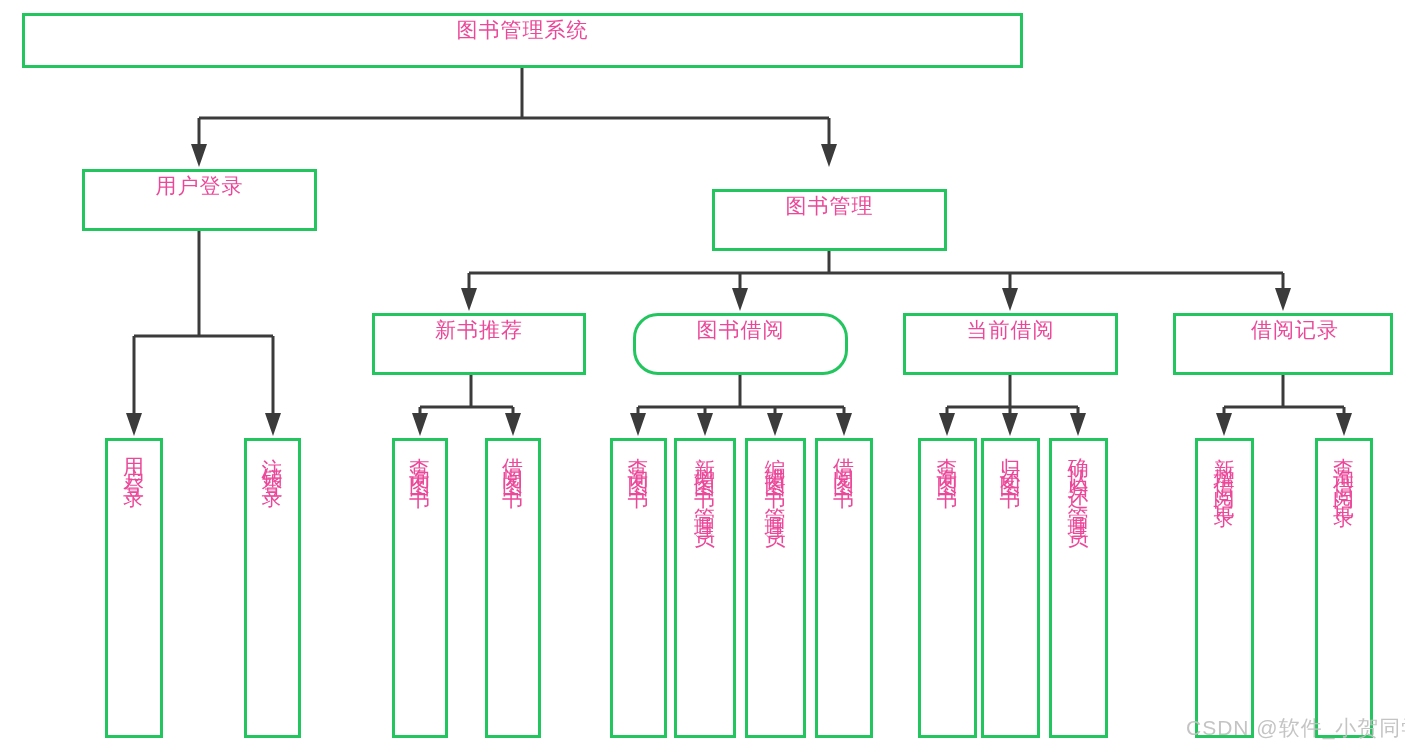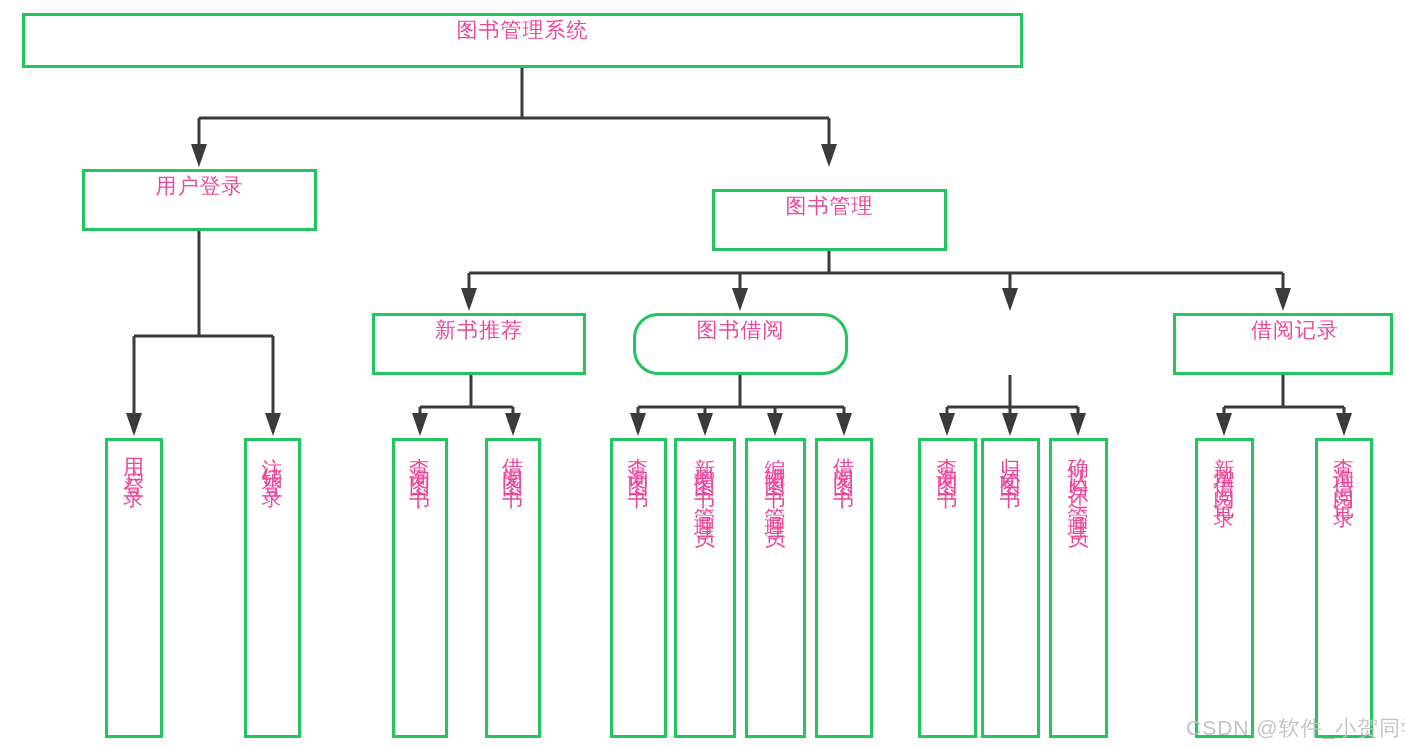--- a/index.html
+++ b/index.html
@@ -142,20 +142,23 @@
   <div class="box" style="left:712px; top:169px; width:235px; height:62px;margin-top:20px;">
     <span class="h-label">图书管理</span>
   </div>
 
   <div class="box" style="left:364px; top:313px; width:214px; height:62px;margin-left:8px;">
     <span class="h-label">新书推荐</span>
   </div>
   <div class="box" style="left:633px; top:313px; width:215px; height:62px;border-radius:25px;">
     <span class="h-label">图书借阅</span>
   </div>
+  <div class="box" style="left:903px; top:313px; width:215px; height:62px;">
+    <span class="h-label">当前借阅</span>
+  </div>
   <div class="box" style="left:1173px; top:313px; width:220px; height:62px;padding-left:24px;">
     <span class="h-label">借阅记录</span>
   </div>
 
   <div class="box" style="left:105px; top:438px; width:58px; height:300px;">
     <span class="v-label">用户登录</span>
   </div>
   <div class="box" style="left:244px; top:438px; width:57px; height:300px;">
     <span class="v-label">注销登录</span>
   </div>

